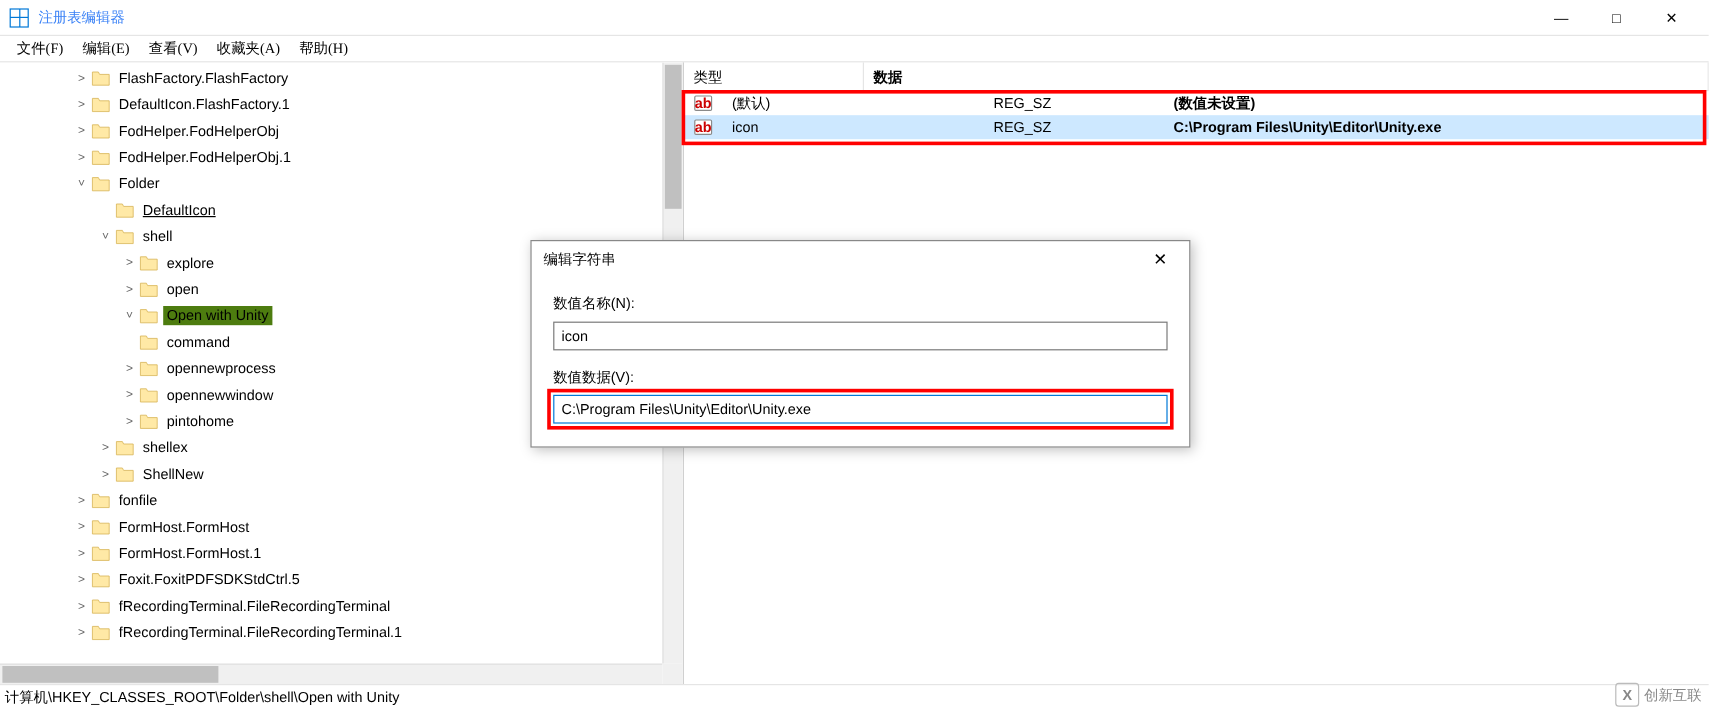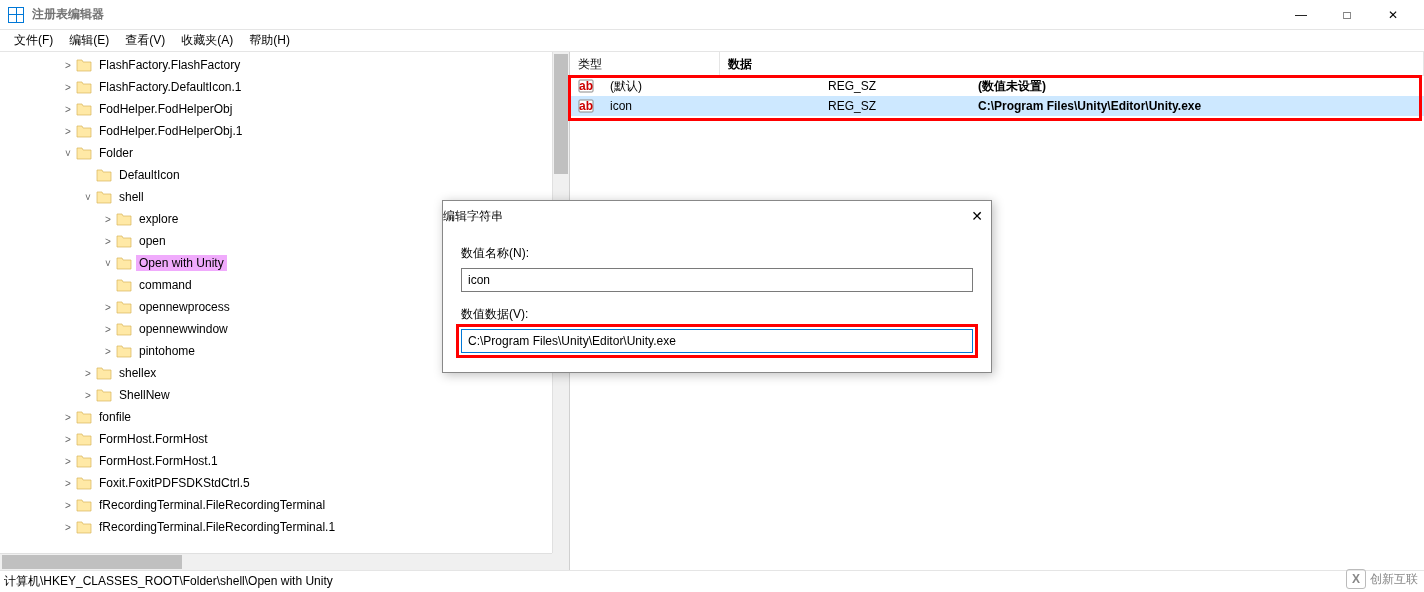--- a/index.html
+++ b/index.html
@@ -2,41 +2,41 @@
 <html><head>
 <meta charset="utf-8">
 <style>
 * { margin: 0; padding: 0; box-sizing: border-box; font-family: "Microsoft YaHei", "Segoe UI", sans-serif; font-size: 12px; }
 body { background: #fff; width: 1424px; height: 592px; overflow: hidden; position: relative; }
 
 
 .title-bar { height: 30px; background: #fff; border-bottom: 1px solid #e5e5e5; display: flex; align-items: center; padding: 0 8px; }
 .app-icon { width: 16px; height: 16px; background: #0078d7; margin-right: 8px; display: grid; grid-template-columns: 1fr 1fr; grid-template-rows: 1fr 1fr; gap: 1px; padding: 1px; }
 .app-icon span { background: #fff; }
-.title-bar-text { color: #737373; font-weight: bold; }
+.title-bar-text { color: #3b82f6; }
 .window-controls { margin-left: auto; display: flex; }
 .win-btn { width: 46px; height: 30px; display: flex; align-items: center; justify-content: center; color: #000; }
 
 
 .menu-bar { height: 22px; display: flex; align-items: center; padding: 0 8px; gap: 4px; border-bottom: 1px solid #e5e5e5; }
-.menu-item { padding: 2px 6px; cursor: default; }
+.menu-item { padding: 2px 6px; cursor: default; font-family: Liberation Serif, serif; }
 
 
 .main { display: flex; height: calc(100% - 30px - 22px - 22px); }
 
 
 .tree-panel { width: 570px; border-right: 1px solid #d0d0d0; position: relative; overflow: hidden; }
 .tree-scroll { position: absolute; inset: 0; overflow: hidden; }
 .tree { padding: 2px 0 2px 0; }
 .tree-item { display: flex; align-items: center; height: 22px; white-space: nowrap; }
 .expander { width: 16px; text-align: center; color: #666; font-size: 10px; cursor: default; }
 .folder-icon { width: 16px; height: 14px; margin-right: 4px; flex-shrink: 0; }
 .folder-icon svg { display: block; }
 .tree-label { padding: 1px 3px; }
-.tree-label.selected { background: #f0abfc; }
+.tree-label.selected { background: #4d7c0f; }
 .tree-panel .v-scrollbar { position: absolute; right: 0; top: 0; width: 17px; height: calc(100% - 17px); background: #f0f0f0; border-left: 1px solid #e0e0e0; }
 .tree-panel .v-thumb { position: absolute; left: 1px; right: 1px; top: 2px; height: 120px; background: #c0c0c0; }
 .tree-panel .h-scrollbar { position: absolute; left: 0; bottom: 0; right: 17px; height: 17px; background: #f0f0f0; border-top: 1px solid #e0e0e0; }
 .tree-panel .h-thumb { position: absolute; top: 1px; bottom: 1px; left: 2px; width: 180px; background: #c0c0c0; }
 .tree-panel .corner { position: absolute; right: 0; bottom: 0; width: 17px; height: 17px; background: #f0f0f0; }
 
 
 .list-panel { flex: 1; position: relative; }
 .list-header { display: flex; height: 24px; border-bottom: 1px solid #e5e5e5; }
 .list-header .col { padding: 4px 8px; border-right: 1px solid #e5e5e5; }
@@ -55,21 +55,21 @@
 
 
 .status-bar { height: 22px; border-top: 1px solid #e5e5e5; display: flex; align-items: center; padding: 0 4px; }
 
 
 .watermark { position: absolute; right: 6px; bottom: 3px; display: flex; align-items: center; gap: 4px; color: #888; font-size: 12px; }
 .watermark .logo { width: 20px; height: 20px; border: 1px solid #bbb; border-radius: 3px; display: flex; align-items: center; justify-content: center; font-weight: bold; color: #888; }
 
 
 .dialog { position: absolute; left: 442px; top: 200px; width: 550px; background: #fff; border: 1px solid #888; box-shadow: 2px 2px 10px rgba(0,0,0,0.25); }
-.dialog-title { height: 30px; display: flex; align-items: center; padding: 0 0; justify-content: flex-end; }
+.dialog-title { height: 30px; display: flex; align-items: center; padding: 0 10px; justify-content: flex-end; }
 .dialog-title .close { margin-left: auto; font-size: 14px; width: 28px; text-align: center; cursor: default; }
 .dialog-body { padding: 14px 18px 4px; }
 .field-label { margin-bottom: 6px; }
 .field-input { width: 100%; height: 24px; border: 1px solid #7a7a7a; padding: 2px 6px; font-family: inherit; font-size: 12px; background: #fff; margin-bottom: 14px; }
 .readonly { background: #fff; color: #000; }
 .dlg-highlight { border: 3px solid #ff0000; padding: 2px; margin: -5px -5px 10px -5px; }
 .dlg-highlight .field-input { margin-bottom: 0; }
 .dialog-buttons { display: flex; justify-content: flex-end; gap: 8px; padding: 8px 18px 16px; }
 .btn { width: 88px; height: 24px; border: 1px solid #adadad; background: #e1e1e1; cursor: default; }
 .btn.primary { border: 1px solid #0078d7; box-shadow: inset 0 0 0 1px #0078d7; }
@@ -115,21 +115,21 @@
             </span>
             <span class="tree-label">FlashFactory.FlashFactory</span>
           </div>
           <div class="tree-item" style="padding-left: 60px;">
             <span class="expander">&gt;</span>
             <span class="folder-icon">
               <svg width="16" height="14" viewBox="0 0 16 14">
                 <path d="M1 2h5l1 2h8v9H1z" fill="#ffe9a6" stroke="#d9b65a" stroke-width="0.7"></path>
               </svg>
             </span>
-            <span class="tree-label">FlashFactory.DefaultIcon.1</span>
+            <span class="tree-label">DefaultIcon.FlashFactory.1</span>
           </div>
           <div class="tree-item" style="padding-left: 60px;">
             <span class="expander">&gt;</span>
             <span class="folder-icon">
               <svg width="16" height="14" viewBox="0 0 16 14">
                 <path d="M1 2h5l1 2h8v9H1z" fill="#ffe9a6" stroke="#d9b65a" stroke-width="0.7"></path>
               </svg>
             </span>
             <span class="tree-label">FodHelper.FodHelperObj</span>
           </div>
@@ -144,21 +144,21 @@
           </div>
           <div class="tree-item" style="padding-left: 60px;">
             <span class="expander">˅</span>
             <span class="folder-icon">
               <svg width="16" height="14" viewBox="0 0 16 14">
                 <path d="M1 2h5l1 2h8v9H1z" fill="#ffe9a6" stroke="#d9b65a" stroke-width="0.7"></path>
               </svg>
             </span>
             <span class="tree-label">Folder</span>
           </div>
-          <div class="tree-item" style="padding-left: 80px;">
+          <div class="tree-item" style="padding-left: 80px; text-decoration: underline;">
             <span class="expander"></span>
             <span class="folder-icon">
               <svg width="16" height="14" viewBox="0 0 16 14">
                 <path d="M1 2h5l1 2h8v9H1z" fill="#ffe9a6" stroke="#d9b65a" stroke-width="0.7"></path>
               </svg>
             </span>
             <span class="tree-label">DefaultIcon</span>
           </div>
           <div class="tree-item" style="padding-left: 80px;">
             <span class="expander">˅</span>

